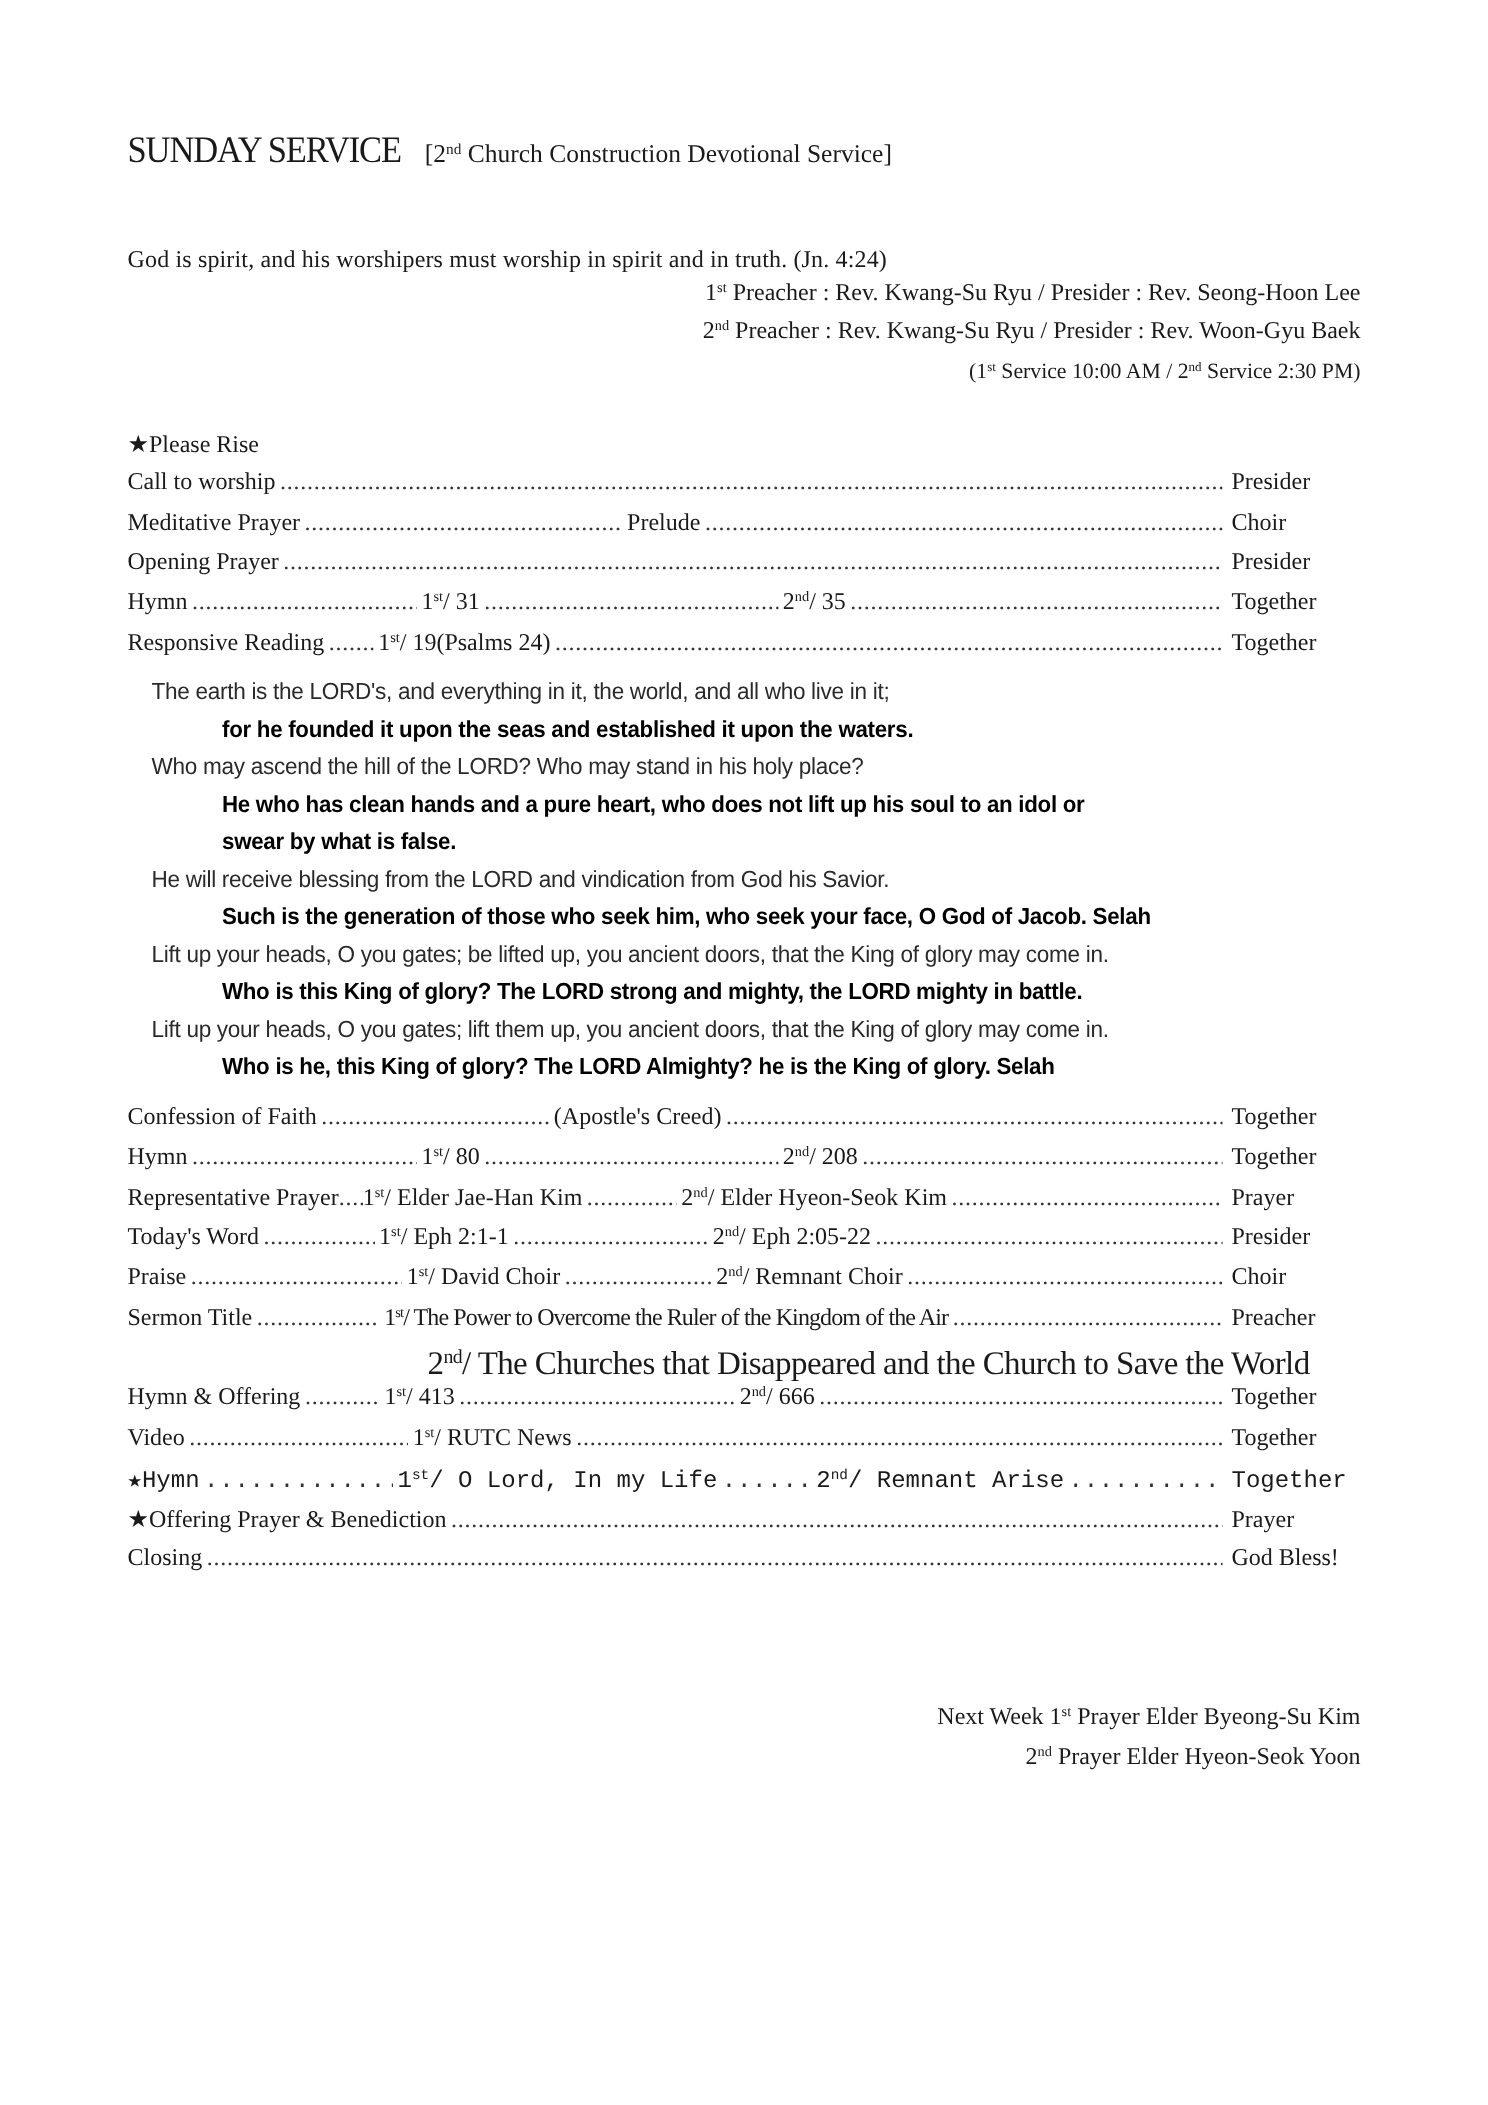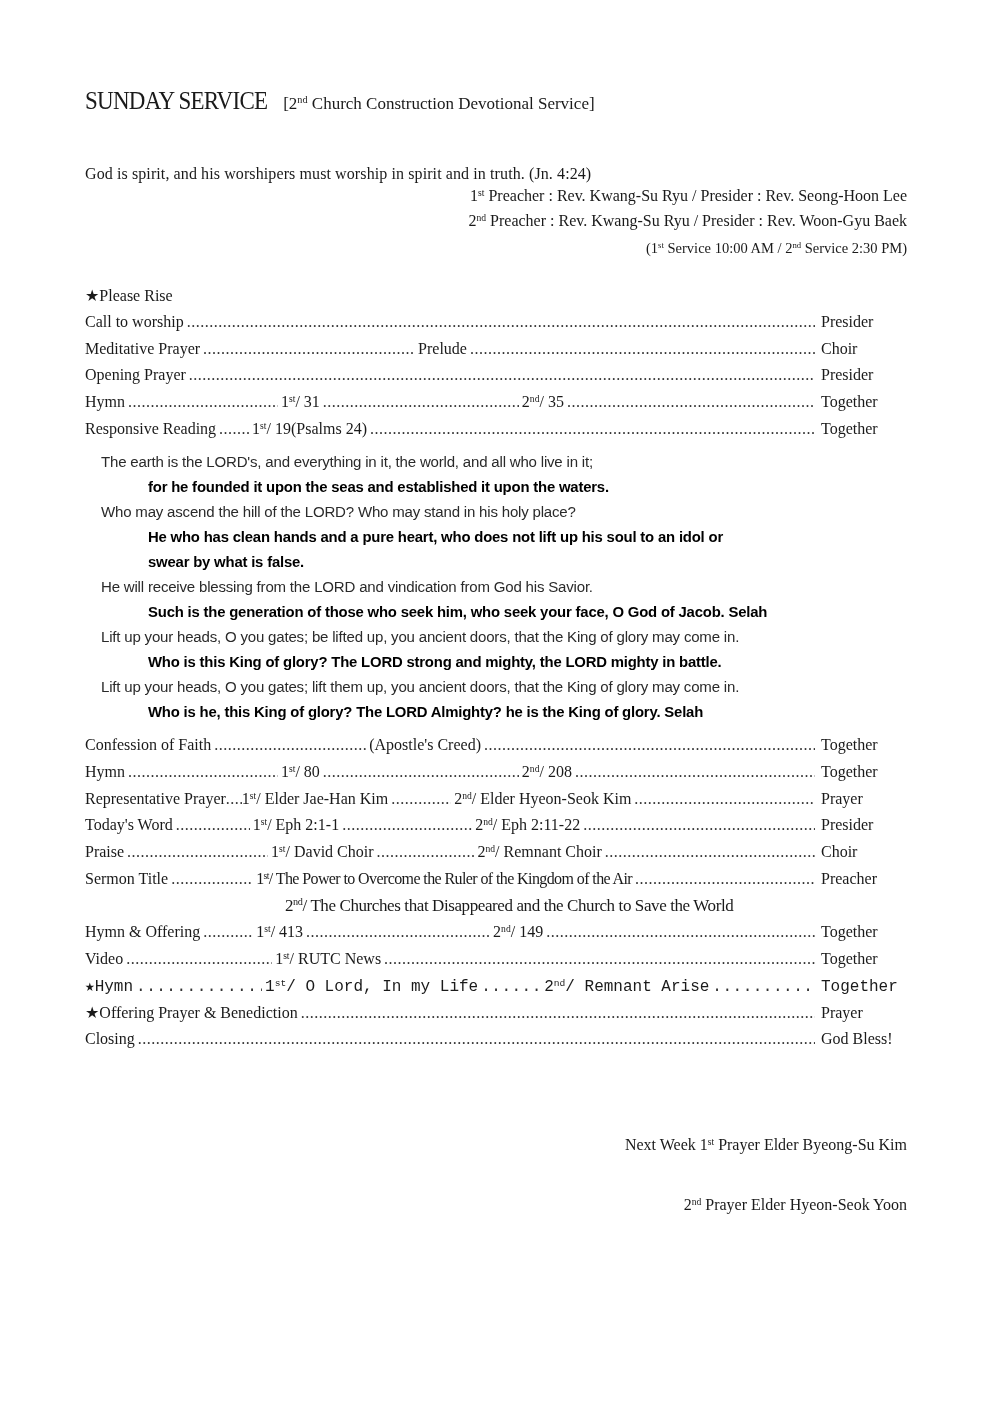--- a/index.html
+++ b/index.html
@@ -22,21 +22,21 @@
   .row .dots { flex: 1 1 auto; overflow: hidden; white-space: nowrap; color: #333; letter-spacing: 0.5px; margin: 0 3px; }
   .row .dots::before { content: "......................................................................................................................................................................................................................................................"; }
   .row .role { flex: 0 0 86px; text-align: left; padding-left: 3px; }
 
   .star-label { left: 85px; font-size: 16px; }
 
   .reading { font-size: 15.5px; letter-spacing: -0.2px; }
   .reading.leader { left: 101px; color: #2a2a2a; font-weight: normal; transform: scaleX(0.97); transform-origin: left; }
   .reading.people { left: 148px; color: #000; font-weight: bold; transform: scaleX(0.96); transform-origin: left; }
 
-  .sermon2 { left: 285px; font-size: 17px; }
+  .sermon2 { left: 285px; font-size: 22px; }
 </style>
 </head>
 <body>
 
 <div class="abs serif title-row">
   <span class="title-main">SUNDAY SERVICE</span><span class="title-sub"><span>[2</span><sup>nd</sup><span> Church Construction Devotional Service]</span></span>
 </div>
 <div class="abs serif verse">God is spirit, and his worshipers must worship in spirit and in truth. (Jn. 4:24)</div>
 
 <div class="abs serif right" style="top:187px;">
@@ -129,21 +129,21 @@
   <span class="seg"><span>2</span><sup>nd</sup><span>/ </span><span>Elder Hyeon-Seok Kim</span></span>
   <span class="dots"></span>
   <span class="role">Prayer</span>
 </div>
 
 <div class="abs serif row" style="top:816px;">
   <span class="seg">Today's Word</span>
   <span class="dots" style="flex:0 0 74px;"></span>
   <span class="seg"><span>1</span><sup>st</sup><span>/ </span><span>Eph 2:1-1</span></span>
   <span class="dots" style="flex:0 0 130px;"></span>
-  <span class="seg"><span>2</span><sup>nd</sup><span>/ </span><span>Eph 2:11-22</span></span>
+  <span class="seg"><span>2</span><sup>nd</sup><span>/ </span><span>Eph 2:05-22</span></span>
   <span class="dots"></span>
   <span class="role">Presider</span>
 </div>
 
 <div class="abs serif row" style="top:843px;">
   <span class="seg">Praise</span>
   <span class="dots" style="flex:0 0 141px;"></span>
   <span class="seg"><span>1</span><sup>st</sup><span>/ </span><span>David Choir</span></span>
   <span class="dots" style="flex:0 0 98px;"></span>
   <span class="seg"><span>2</span><sup>nd</sup><span>/ </span><span>Remnant Choir</span></span>
@@ -160,21 +160,21 @@
 </div>
 <div class="abs serif sermon2" style="top:896px;letter-spacing:-0.4px;">
   <span>2</span><sup>nd</sup><span>/ </span><span>The Churches that Disappeared and the Church to Save the World</span>
 </div>
 
 <div class="abs serif row" style="top:923px;">
   <span class="seg">Hymn &amp; Offering</span>
   <span class="dots" style="flex:0 0 50px;"></span>
   <span class="seg"><span>1</span><sup>st</sup><span>/ </span><span>413</span></span>
   <span class="dots" style="flex:0 0 184px;"></span>
-  <span class="seg"><span>2</span><sup>nd</sup><span>/ </span><span>149</span></span>
+  <span class="seg"><span>2</span><sup>nd</sup><span>/ </span><span>666</span></span>
   <span class="dots"></span>
   <span class="role">Together</span>
 </div>
 
 <div class="abs serif row" style="top:950px;">
   <span class="seg">Video</span>
   <span class="dots" style="flex:0 0 146px;"></span>
   <span class="seg"><span>1</span><sup>st</sup><span>/ </span><span>RUTC News</span></span>
   <span class="dots"></span>
   <span class="role">Together</span>
@@ -198,15 +198,15 @@
 
 <div class="abs serif row" style="top:1030px;">
   <span class="seg">Closing</span>
   <span class="dots"></span>
   <span class="role">God Bless!</span>
 </div>
 
 <div class="abs serif right" style="top:1136px;">
   <span>Next Week </span><span>1</span><sup>st</sup><span> Prayer Elder Byeong-Su Kim</span>
 </div>
-<div class="abs serif right" style="top:1196px;">
+<div class="abs serif right" style="top:1163px;">
   <span>2</span><sup>nd</sup><span> Prayer Elder Hyeon-Seok Yoon</span>
 </div>
 
 </body></html>

